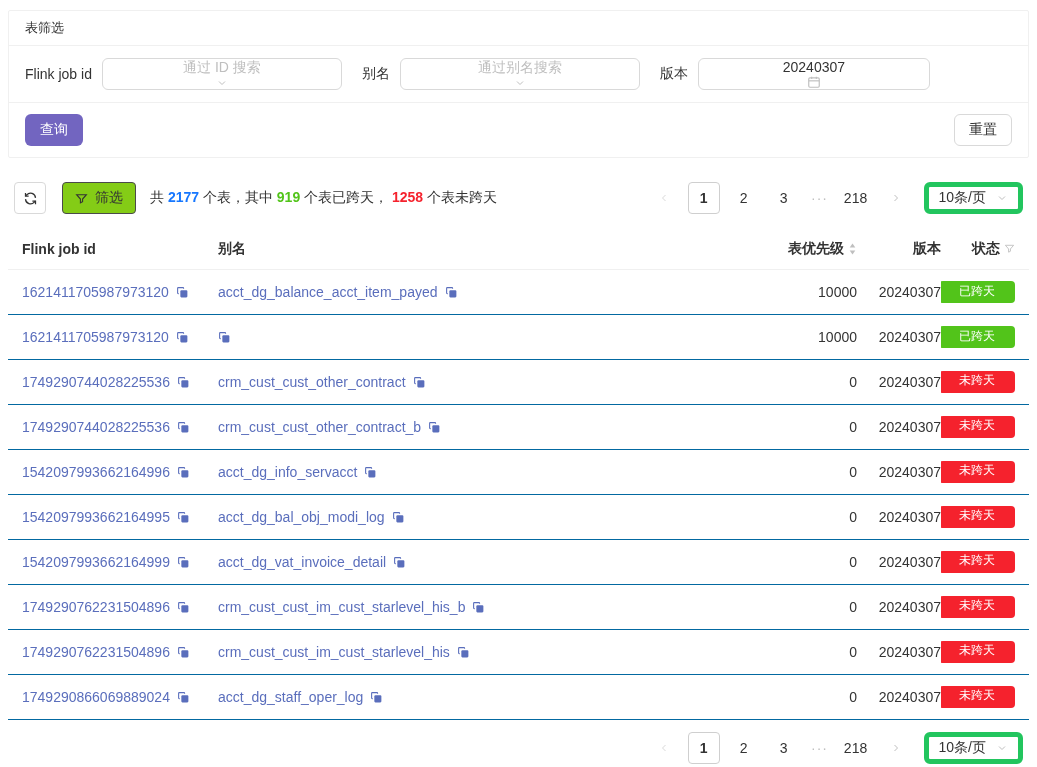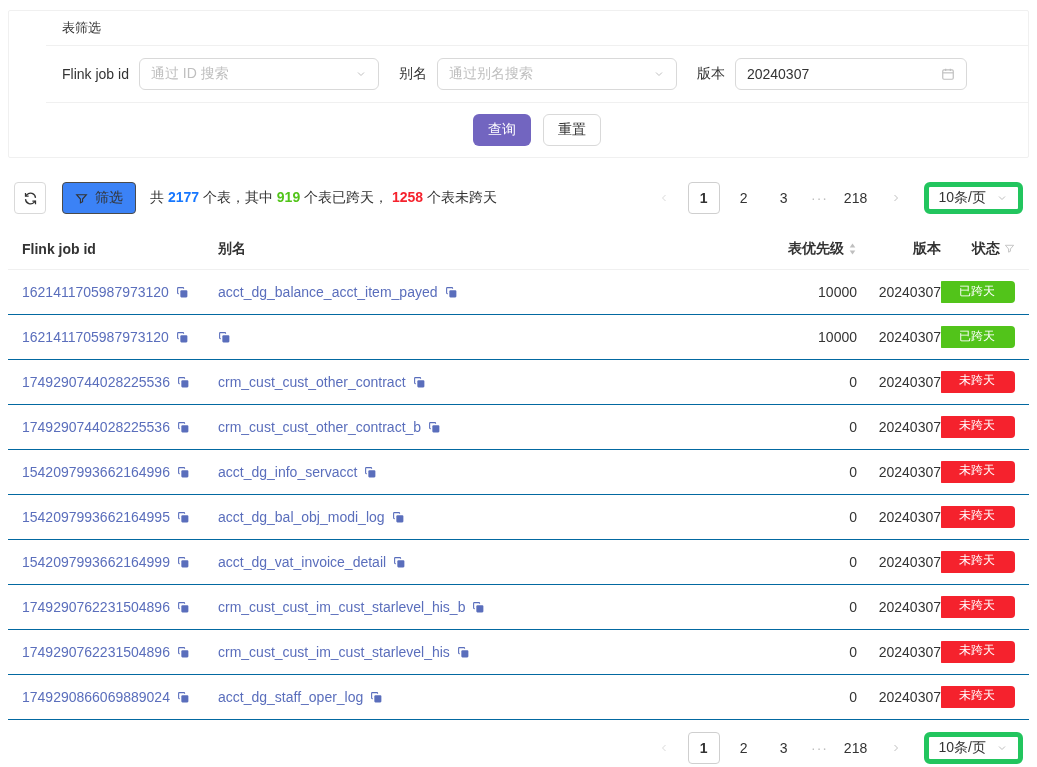--- a/index.html
+++ b/index.html
@@ -4,54 +4,54 @@
 <style>
   * { box-sizing: border-box; margin: 0; padding: 0; }
   html, body { background: #fff; }
   body {
     width: 1037px; height: 767px;
     font-family: "Liberation Sans", "DejaVu Sans", sans-serif;
     font-size: 14px; color: #333;
     padding: 10px 8px; overflow: hidden;
   }
   
-  .filter-card { border: 1px solid #f0f0f0; border-radius: 2px; background: #fff; padding-left: 37px; }
+  .filter-card { border: 1px solid #f0f0f0; border-radius: 2px; background: #fff; }
   .fc-title { padding: 8px 16px; font-size: 13px; color: #333; border-bottom: 1px solid #f0f0f0; }
   .fc-fields { display: flex; align-items: center; padding: 12px 16px; border-bottom: 1px solid #f0f0f0; }
   .field-group { display: flex; align-items: center; margin-right: 20px; }
   .field-label { margin-right: 10px; white-space: nowrap; color: #333; }
   .select-box, .date-box {
     display: flex; align-items: center; justify-content: space-between;
     height: 32px; border: 1px solid #d9d9d9; border-radius: 6px;
-    padding: 0 11px; background: #fff; cursor: pointer;
+    padding: 0 11px; background: #fff; cursor: pointer; flex-direction: column;
   }
   .select-box { width: 240px; }
   .date-box { width: 232px; }
   .placeholder { color: #bfbfbf; overflow: hidden; white-space: nowrap; }
   .value-text { color: #333; }
   .ctl-icon { color: #bfbfbf; display: flex; align-items: center; }
-  .fc-actions { display: flex; justify-content: center; gap: 12px; padding: 11px 16px; }
+  .fc-actions { display: flex; justify-content: space-between; gap: 12px; padding: 11px 16px; }
   .btn {
     height: 32px; padding: 0 14px; border-radius: 6px; font-size: 14px;
     display: inline-flex; align-items: center; justify-content: center;
     cursor: pointer; border: 1px solid transparent; background: #fff;
     font-family: inherit;
   }
   .btn-primary { background: var(--primary, #7265c0); color: #fff; }
   .btn-default { border-color: #d9d9d9; color: #333; }
   
   .toolbar { display: flex; align-items: center; margin: 24px 6px 14px 6px; }
   .icon-btn {
     width: 32px; height: 32px; border: 1px solid #d9d9d9; border-radius: 4px;
     background: #fff; display: flex; align-items: center; justify-content: center;
     color: #333; cursor: pointer;
   }
   .filter-btn {
     margin-left: 16px; height: 32px; padding: 0 12px;
-    border: 1px solid #4a4a4a; border-radius: 4px; background: #3b82f6;
+    border: 1px solid #4a4a4a; border-radius: 4px; background: #84cc16;
     display: inline-flex; align-items: center; gap: 7px; color: #333;
     font-size: 14px; cursor: pointer; font-family: inherit;
   }
   .summary { margin-left: 14px; white-space: nowrap; }
   .c-blue  { color: var(--blue, #1677ff); font-weight: 600; }
   .c-green { color: var(--green, #52c41a); font-weight: 600; }
   .c-red   { color: var(--red, #f5222d); font-weight: 600; }
   
   .pagination { display: flex; align-items: center; gap: 8px; }
   .toolbar .pagination { margin-left: auto; }

